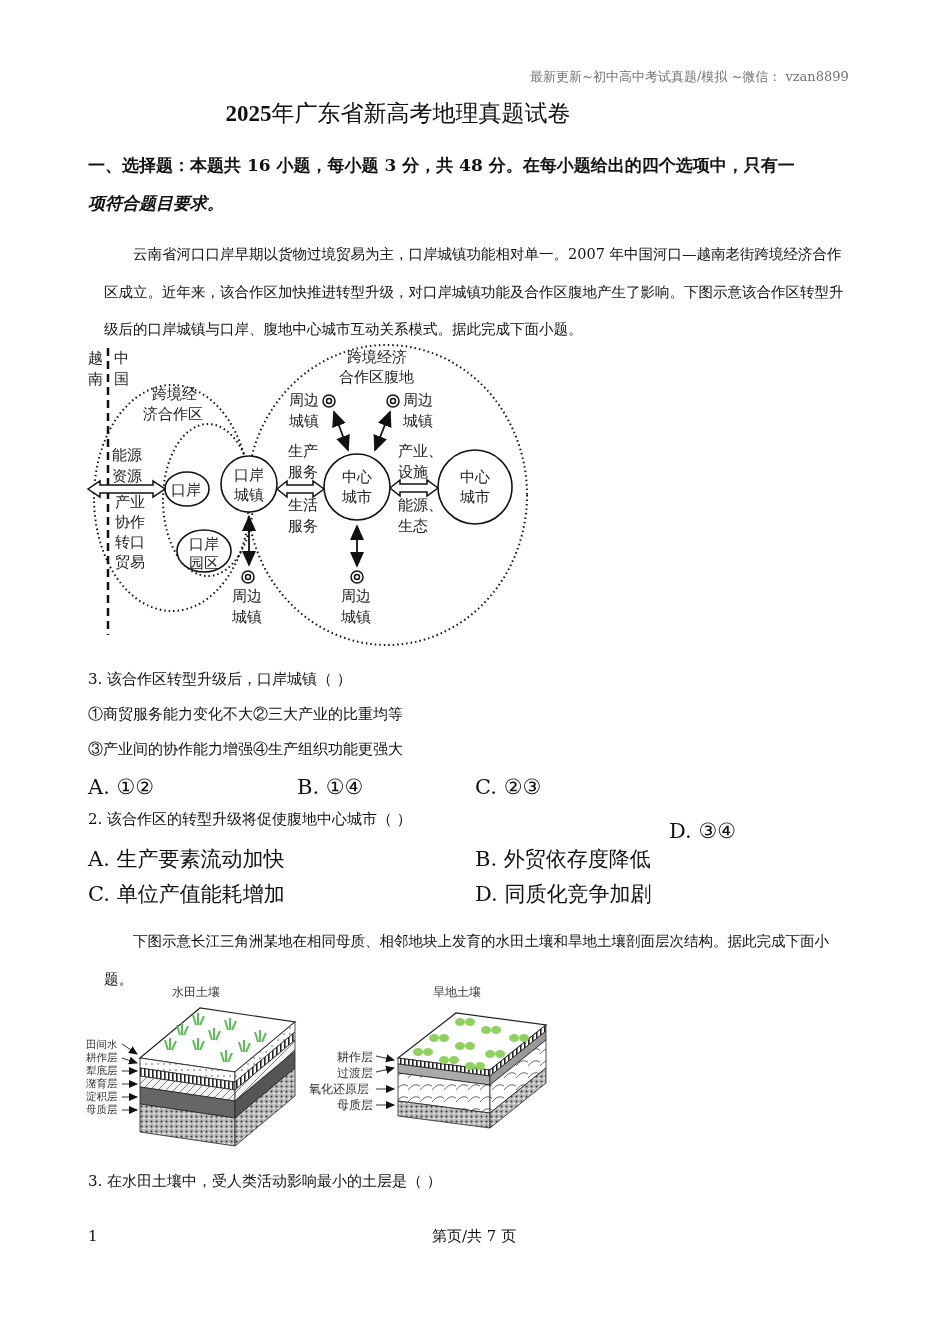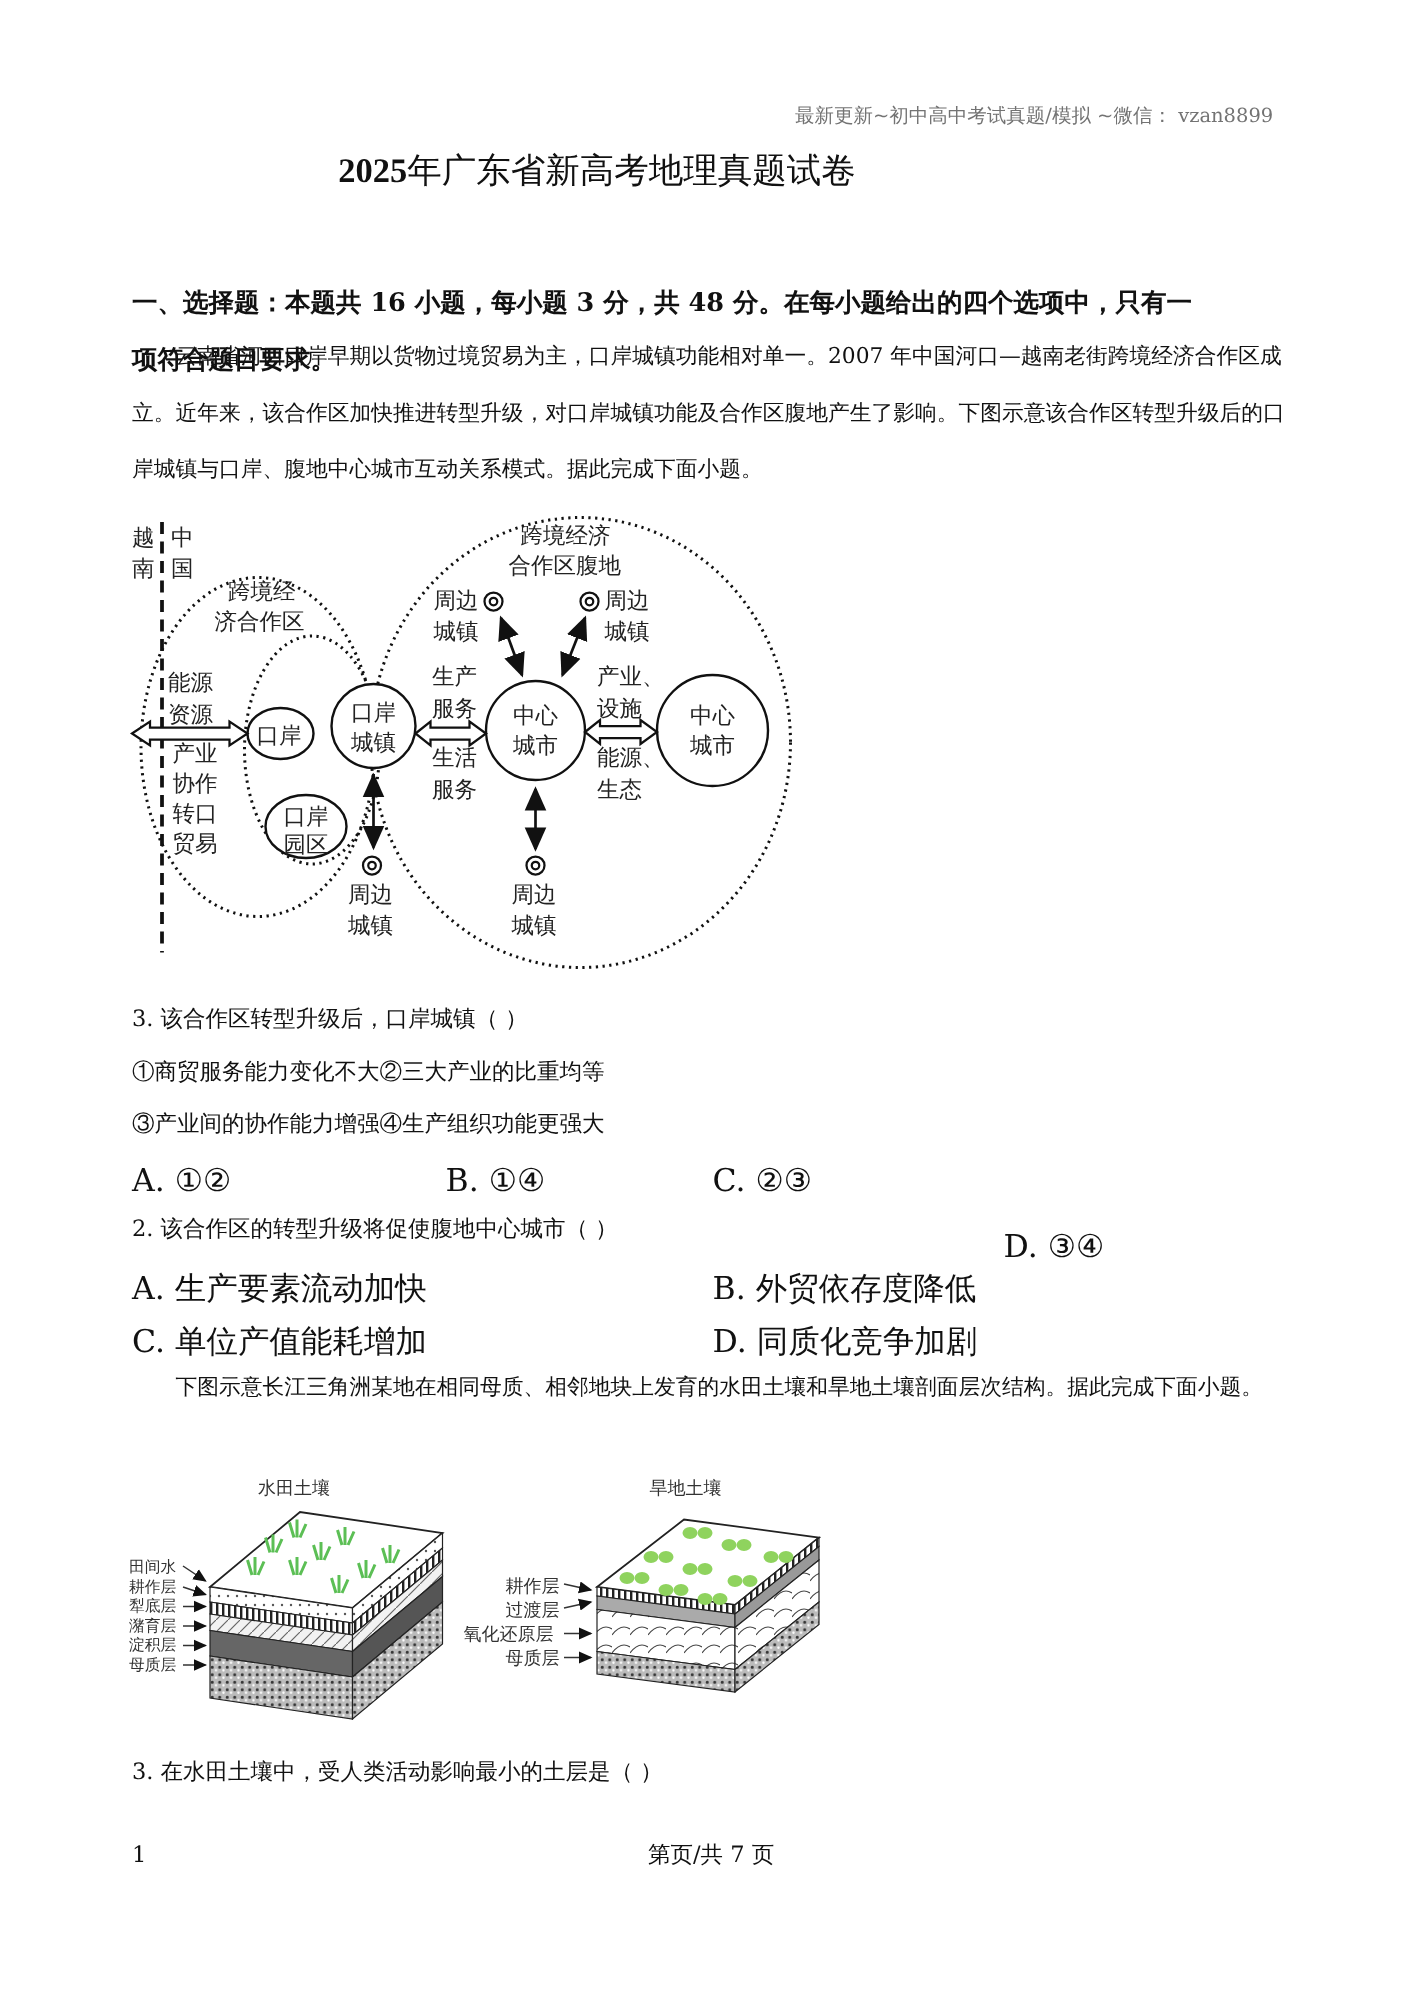--- a/index.html
+++ b/index.html
@@ -1,37 +1,37 @@
 <!DOCTYPE html>
 <html><head>
 <meta charset="utf-8">
 <style>
   html,body{margin:0;padding:0;background:#fff;}
   body{width:950px;height:1344px;position:relative;overflow:hidden;font-family:"DejaVu Serif","Liberation Serif",serif;color:#111;}
   .abs{position:absolute;}
   .header-note{left:530px;top:68px;font-size:13px;color:#737373;white-space:nowrap;}
   .title{left:0;width:796px;top:98px;text-align:center;font-size:23px;color:#111;white-space:nowrap;}
   .title b{font-family:"Liberation Serif",serif;font-weight:bold;}
-  .section{left:88px;font-size:17px;font-weight:bold;white-space:nowrap;margin-top:36px;}
+  .section{left:88px;font-size:17px;font-weight:bold;white-space:nowrap;}
   .para{left:88px;width:775px;font-size:14.5px;line-height:37.5px;}
-  .para p{margin:0;text-indent:29px;}
+  .para p{margin:16px;text-indent:29px;}
   .q{left:88px;font-size:15px;white-space:nowrap;}
   .opt{font-size:21px;white-space:nowrap;}
   .footer{font-size:15px;white-space:nowrap;}
   svg text{font-family:"DejaVu Sans","Liberation Sans",sans-serif;}
 </style>
 </head>
 <body>
 
 <div class="abs header-note">最新更新~初中高中考试真题/模拟 ~微信： vzan8899</div>
 
 <div class="abs title"><b>2025</b><span>年广东省新高考地理真题试卷</span></div>
 
 <div class="abs section" style="top:154px;">一、选择题：本题共 16 小题，每小题 3 分，共 48 分。在每小题给出的四个选项中，只有一</div>
-<div class="abs section" style="top:192px;">项符合题目要求。</div>
+<div class="abs section" style="top:192px;font-style:italic;">项符合题目要求。</div>
 
 <div class="abs para" style="top:220px;">
     <p>云南省河口口岸早期以货物过境贸易为主，口岸城镇功能相对单一。2007 年中国河口—越南老街跨境经济合作区成立。近年来，该合作区加快推进转型升级，对口岸城镇功能及合作区腹地产生了影响。下图示意该合作区转型升级后的口岸城镇与口岸、腹地中心城市互动关系模式。据此完成下面小题。</p>
   </div>
 
 <svg class="abs" style="left:80px;top:338px;" width="450" height="312" viewBox="80 338 450 312">
   <defs>
     <marker id="ah" markerWidth="10" markerHeight="10" refX="8" refY="5" orient="auto-start-reverse">
         <path d="M0,1 L9,5 L0,9 z" fill="#111"></path>
       </marker>

